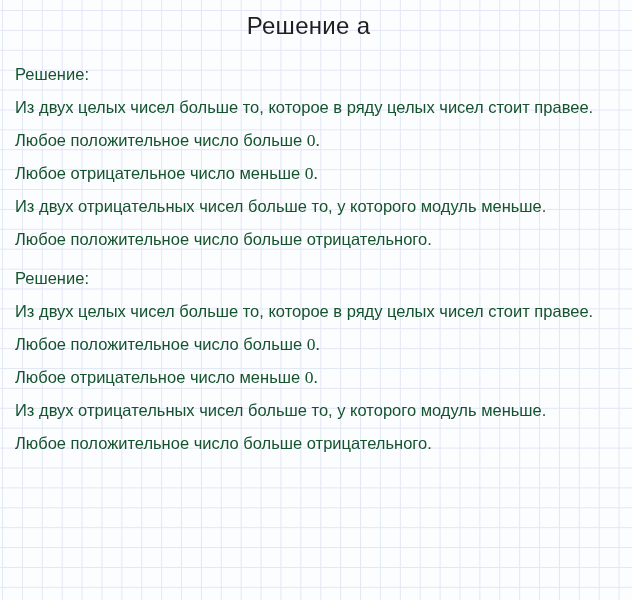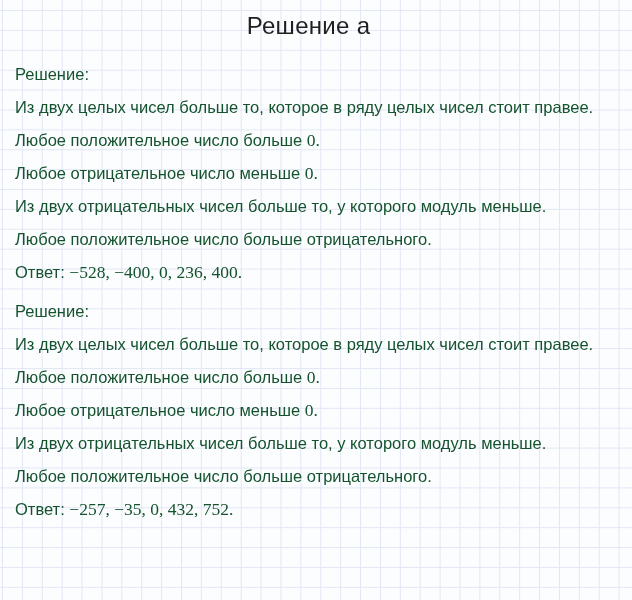--- a/index.html
+++ b/index.html
@@ -55,26 +55,24 @@
 <div class="page">
 
   <section>
     <h2 class="heading heading-a">Решение а</h2>
     <p class="line first-line-a">Решение:</p>
     <p class="line"><span>Из двух целых чисел больше то, которое в ряду целых чисел стоит правее.</span><span class="math"></span></p>
     <p class="line"><span>Любое положительное число больше </span><span class="math">0.</span></p>
     <p class="line"><span>Любое отрицательное число меньше </span><span class="math">0.</span></p>
     <p class="line"><span>Из двух отрицательных чисел больше то, у которого модуль меньше.</span><span class="math"></span></p>
     <p class="line"><span>Любое положительное число больше отрицательного.</span><span class="math"></span></p>
-    <p class="line"><span>Ответ: </span><span class="math">−528, −400, 0, 236, 400.</span></p>
   </section>
 
   <section>
     <p class="line first-line-b">Решение:</p>
     <p class="line"><span>Из двух целых чисел больше то, которое в ряду целых чисел стоит правее.</span><span class="math"></span></p>
     <p class="line"><span>Любое положительное число больше </span><span class="math">0.</span></p>
     <p class="line"><span>Любое отрицательное число меньше </span><span class="math">0.</span></p>
     <p class="line"><span>Из двух отрицательных чисел больше то, у которого модуль меньше.</span><span class="math"></span></p>
     <p class="line"><span>Любое положительное число больше отрицательного.</span><span class="math"></span></p>
-    <p class="line"><span>Ответ: </span><span class="math">−257, −35, 0, 432, 752.</span></p>
   </section>
 
 </div>
 
 </body></html>

